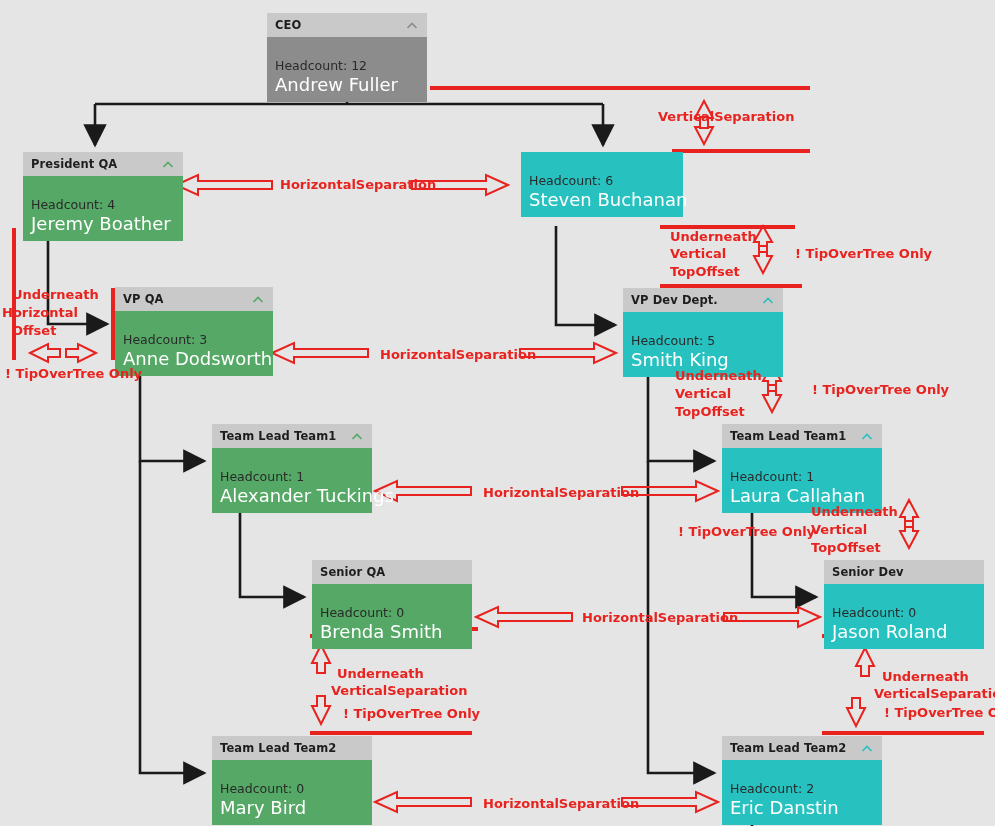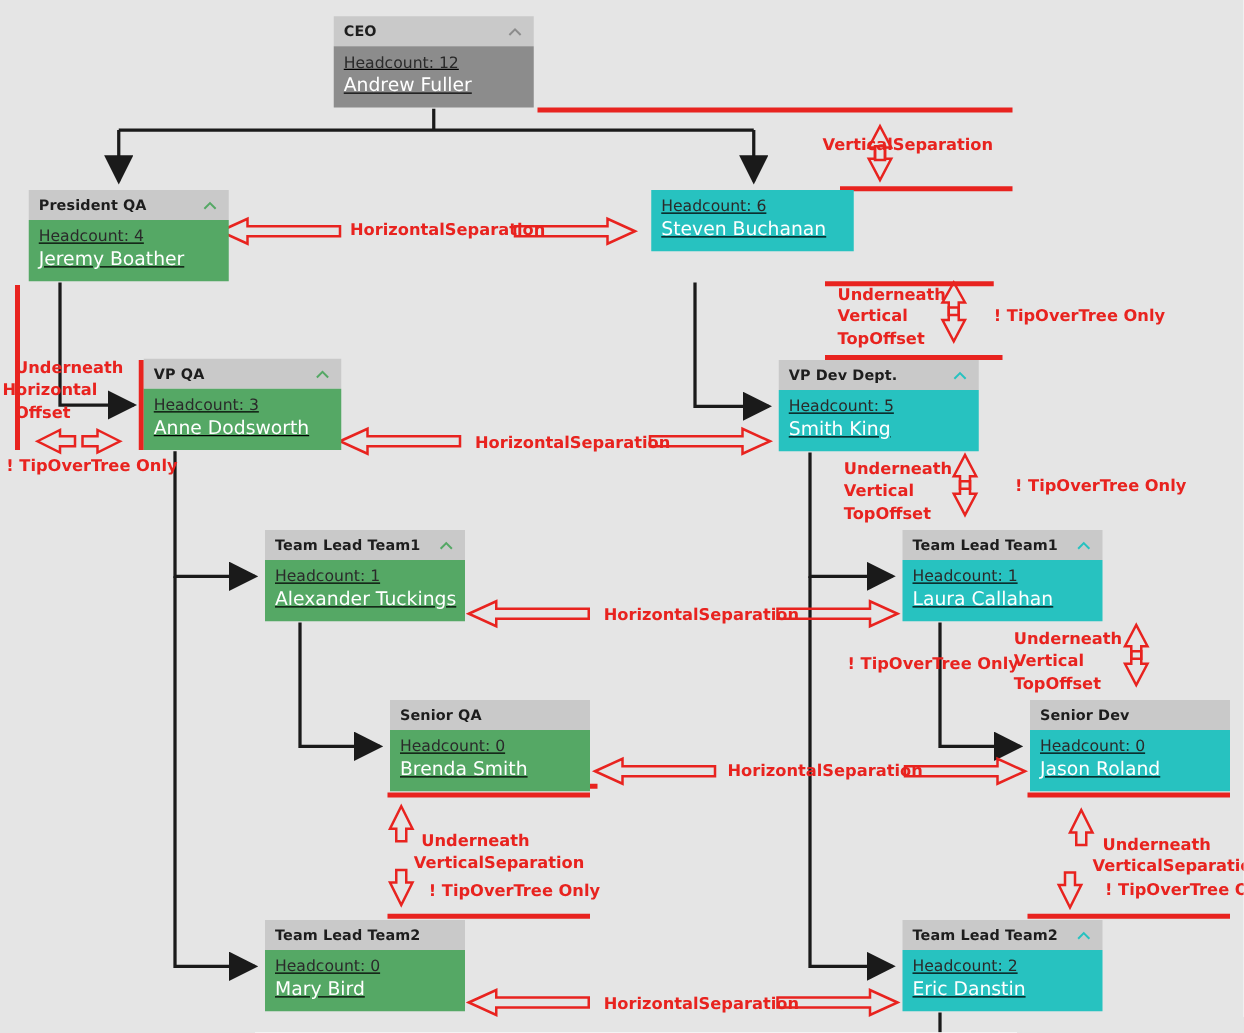--- a/index.html
+++ b/index.html
@@ -11,27 +11,27 @@
     height:24px;background:#c9c9c9;display:flex;align-items:center;
     padding:0 8px;box-sizing:border-box;
   }
   .node .hdr .ttl{
     font-family:"DejaVu Sans", sans-serif;font-weight:bold;font-size:11.5px;
     color:#1d1d1d;letter-spacing:.1px;white-space:nowrap;flex:1 1 auto;
   }
   .node .hdr .chev{
     width:14px;height:14px;flex:0 0 auto;display:block;
   }
-  .node .body{padding:5px 8px 6px 8px;box-sizing:border-box;text-decoration:underline;}
+  .node .body{padding:21px 8px 6px 8px;box-sizing:border-box;}
   .node .hc{
     font-family:"DejaVu Sans", sans-serif;font-size:12.5px;color:#2a2a2a;
     line-height:15px;white-space:nowrap;
   }
   .node .nm{
-    font-family:"DejaVu Sans", sans-serif;font-size:15px;color:#ffffff;
+    font-family:"DejaVu Sans", sans-serif;font-size:18px;color:#ffffff;
     line-height:23px;white-space:nowrap;
   }
   .node.green .body{background:#55a865;}
   .node.teal  .body{background:#27c2c0;}
   .node.gray  .body{background:#8c8c8c;}
   .node.gray .hdr{background:#c9c9c9;}
 
   .ann{
     position:absolute;color:#e8231f;font-family:"DejaVu Sans", sans-serif;
     font-weight:bold;font-size:13px;line-height:16px;white-space:nowrap;

